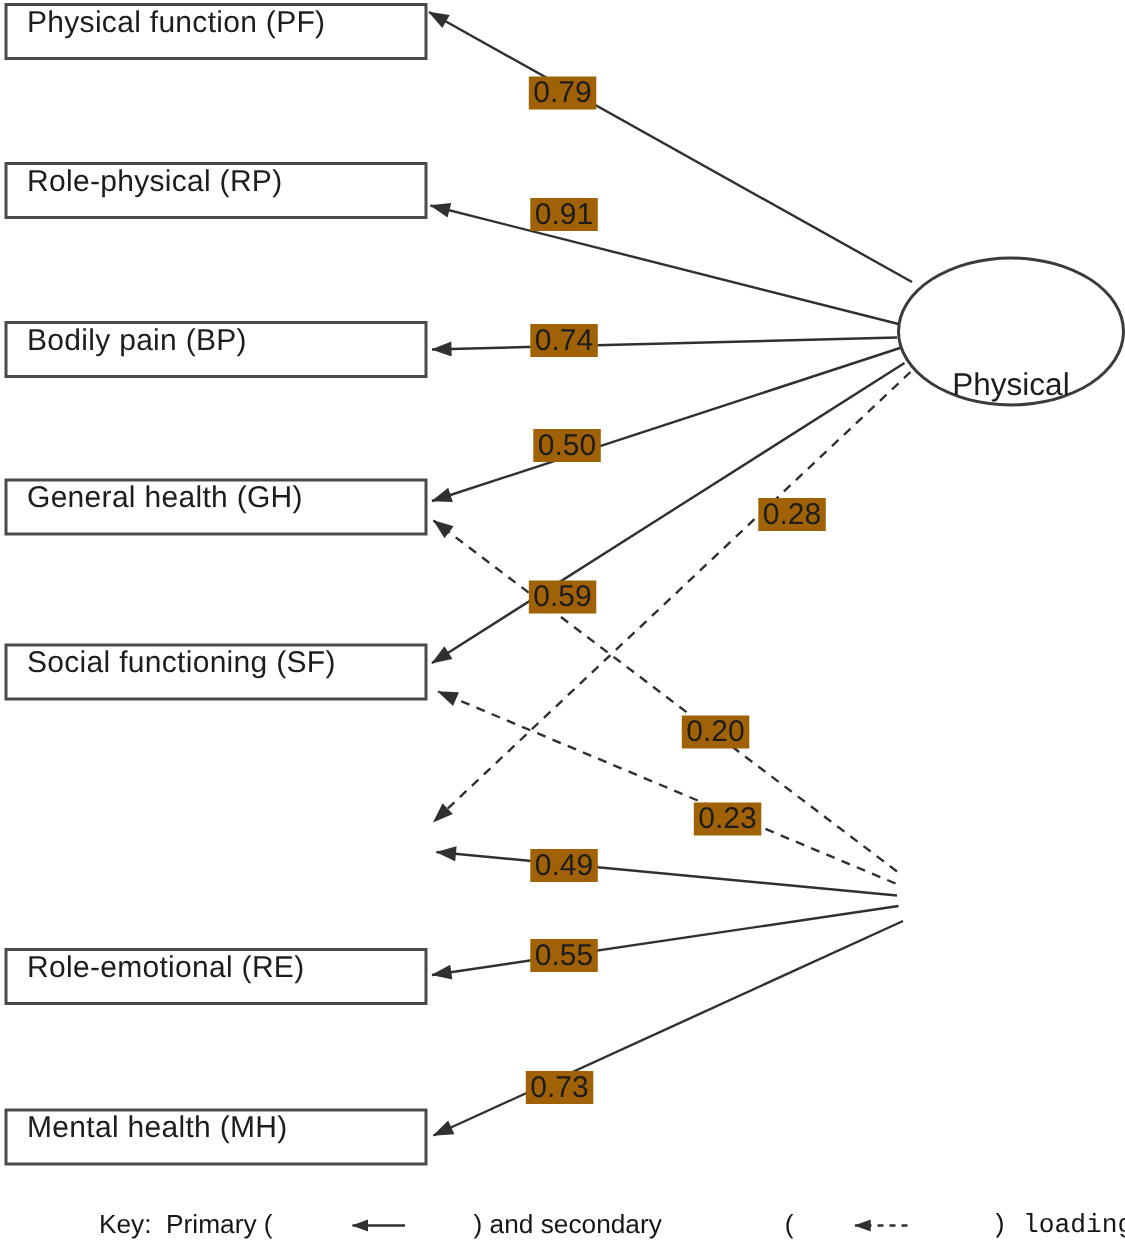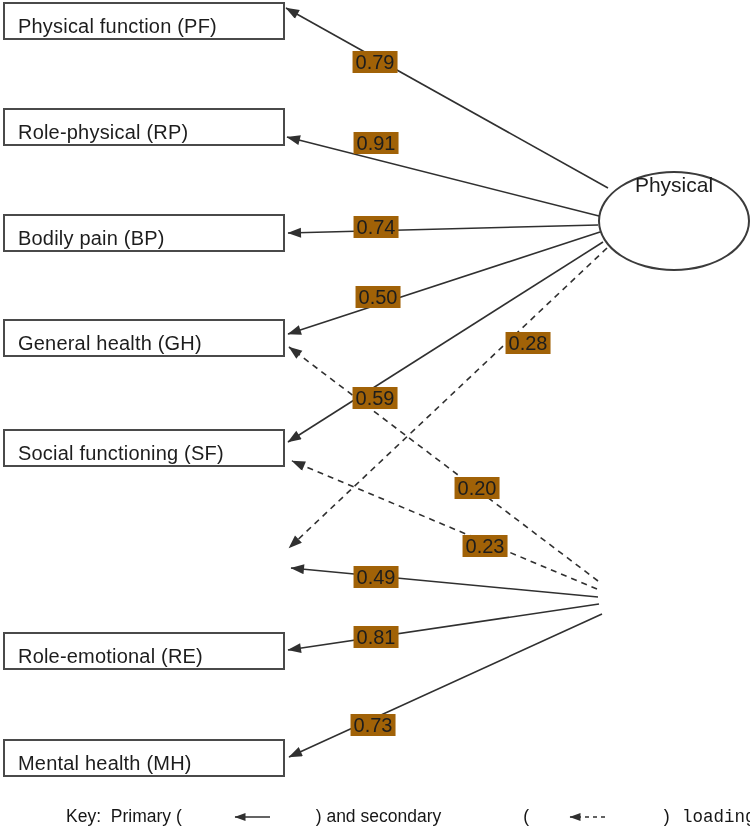--- a/index.html
+++ b/index.html
@@ -4,30 +4,30 @@
 <style>
   html,body{margin:0;padding:0;background:#fff;}
   .stage{
     position:relative;width:750px;height:830px;background:#ffffff;
     font-family:"Liberation Sans",sans-serif;overflow:hidden;
   }
   
   .obox{
     position:absolute;left:3px;width:282px;height:38px;
     border:2px solid #4a4a4a;background:#fff;box-sizing:border-box;
-    display:flex;align-items:flex-end;padding-left:13px;z-index:1;
+    display:flex;align-items:flex-start;padding-left:13px;z-index:1;
   }
   .obox .olabel{font-size:20px;color:#1d1d1d;letter-spacing:.2px;}
   .b-pf{top:2px}.b-rp{top:108px}.b-bp{top:214px}.b-gh{top:319px}
   .b-sf{top:429px}.b-vt{top:533px}.b-re{top:632px}.b-mh{top:739px}
   
   .ellipse{
     position:absolute;border:2px solid #3b3b3b;border-radius:50%;
     background:#fff;box-sizing:border-box;
-    display:flex;align-items:flex-start;justify-content:center;z-index:1;
+    display:flex;align-items:flex-end;justify-content:center;z-index:1;
   }
   .ellipse .flabel{font-size:21px;color:#1d1d1d;}
   .e-physical{left:598px;top:171px;width:152px;height:100px;}
   .e-mental{left:598px;top:542px;width:152px;height:106px;}
   
   svg.canvas{position:absolute;left:0;top:0;z-index:2;}
   .edge{stroke:#303030;stroke-width:1.6;fill:none;}
   .edge.dashed{stroke-dasharray:6 5;}
   
   .vl{
@@ -104,21 +104,21 @@
 
   <span class="vl l0">0.79</span>
   <span class="vl l1">0.91</span>
   <span class="vl l2">0.74</span>
   <span class="vl l3">0.50</span>
   <span class="vl l4">0.59</span>
   <span class="vl l5">0.28</span>
   <span class="vl l6">0.20</span>
   <span class="vl l7">0.23</span>
   <span class="vl l8">0.49</span>
-  <span class="vl l9">0.81</span>
+  <span class="vl l9">0.55</span>
   <span class="vl l10">0.73</span>
 
   <div class="key">
     <span>Key:  Primary (</span>
     <svg width="58" height="14" viewBox="0 0 58 14">
       <line x1="50" y1="7" x2="15" y2="7" stroke="#303030" stroke-width="1.6" marker-end="url(#ah-s)"></line>
     </svg>
     <span>) and secondary</span>
     <span class="gap-l">(</span>
     <svg width="52" height="14" viewBox="0 0 52 14">

